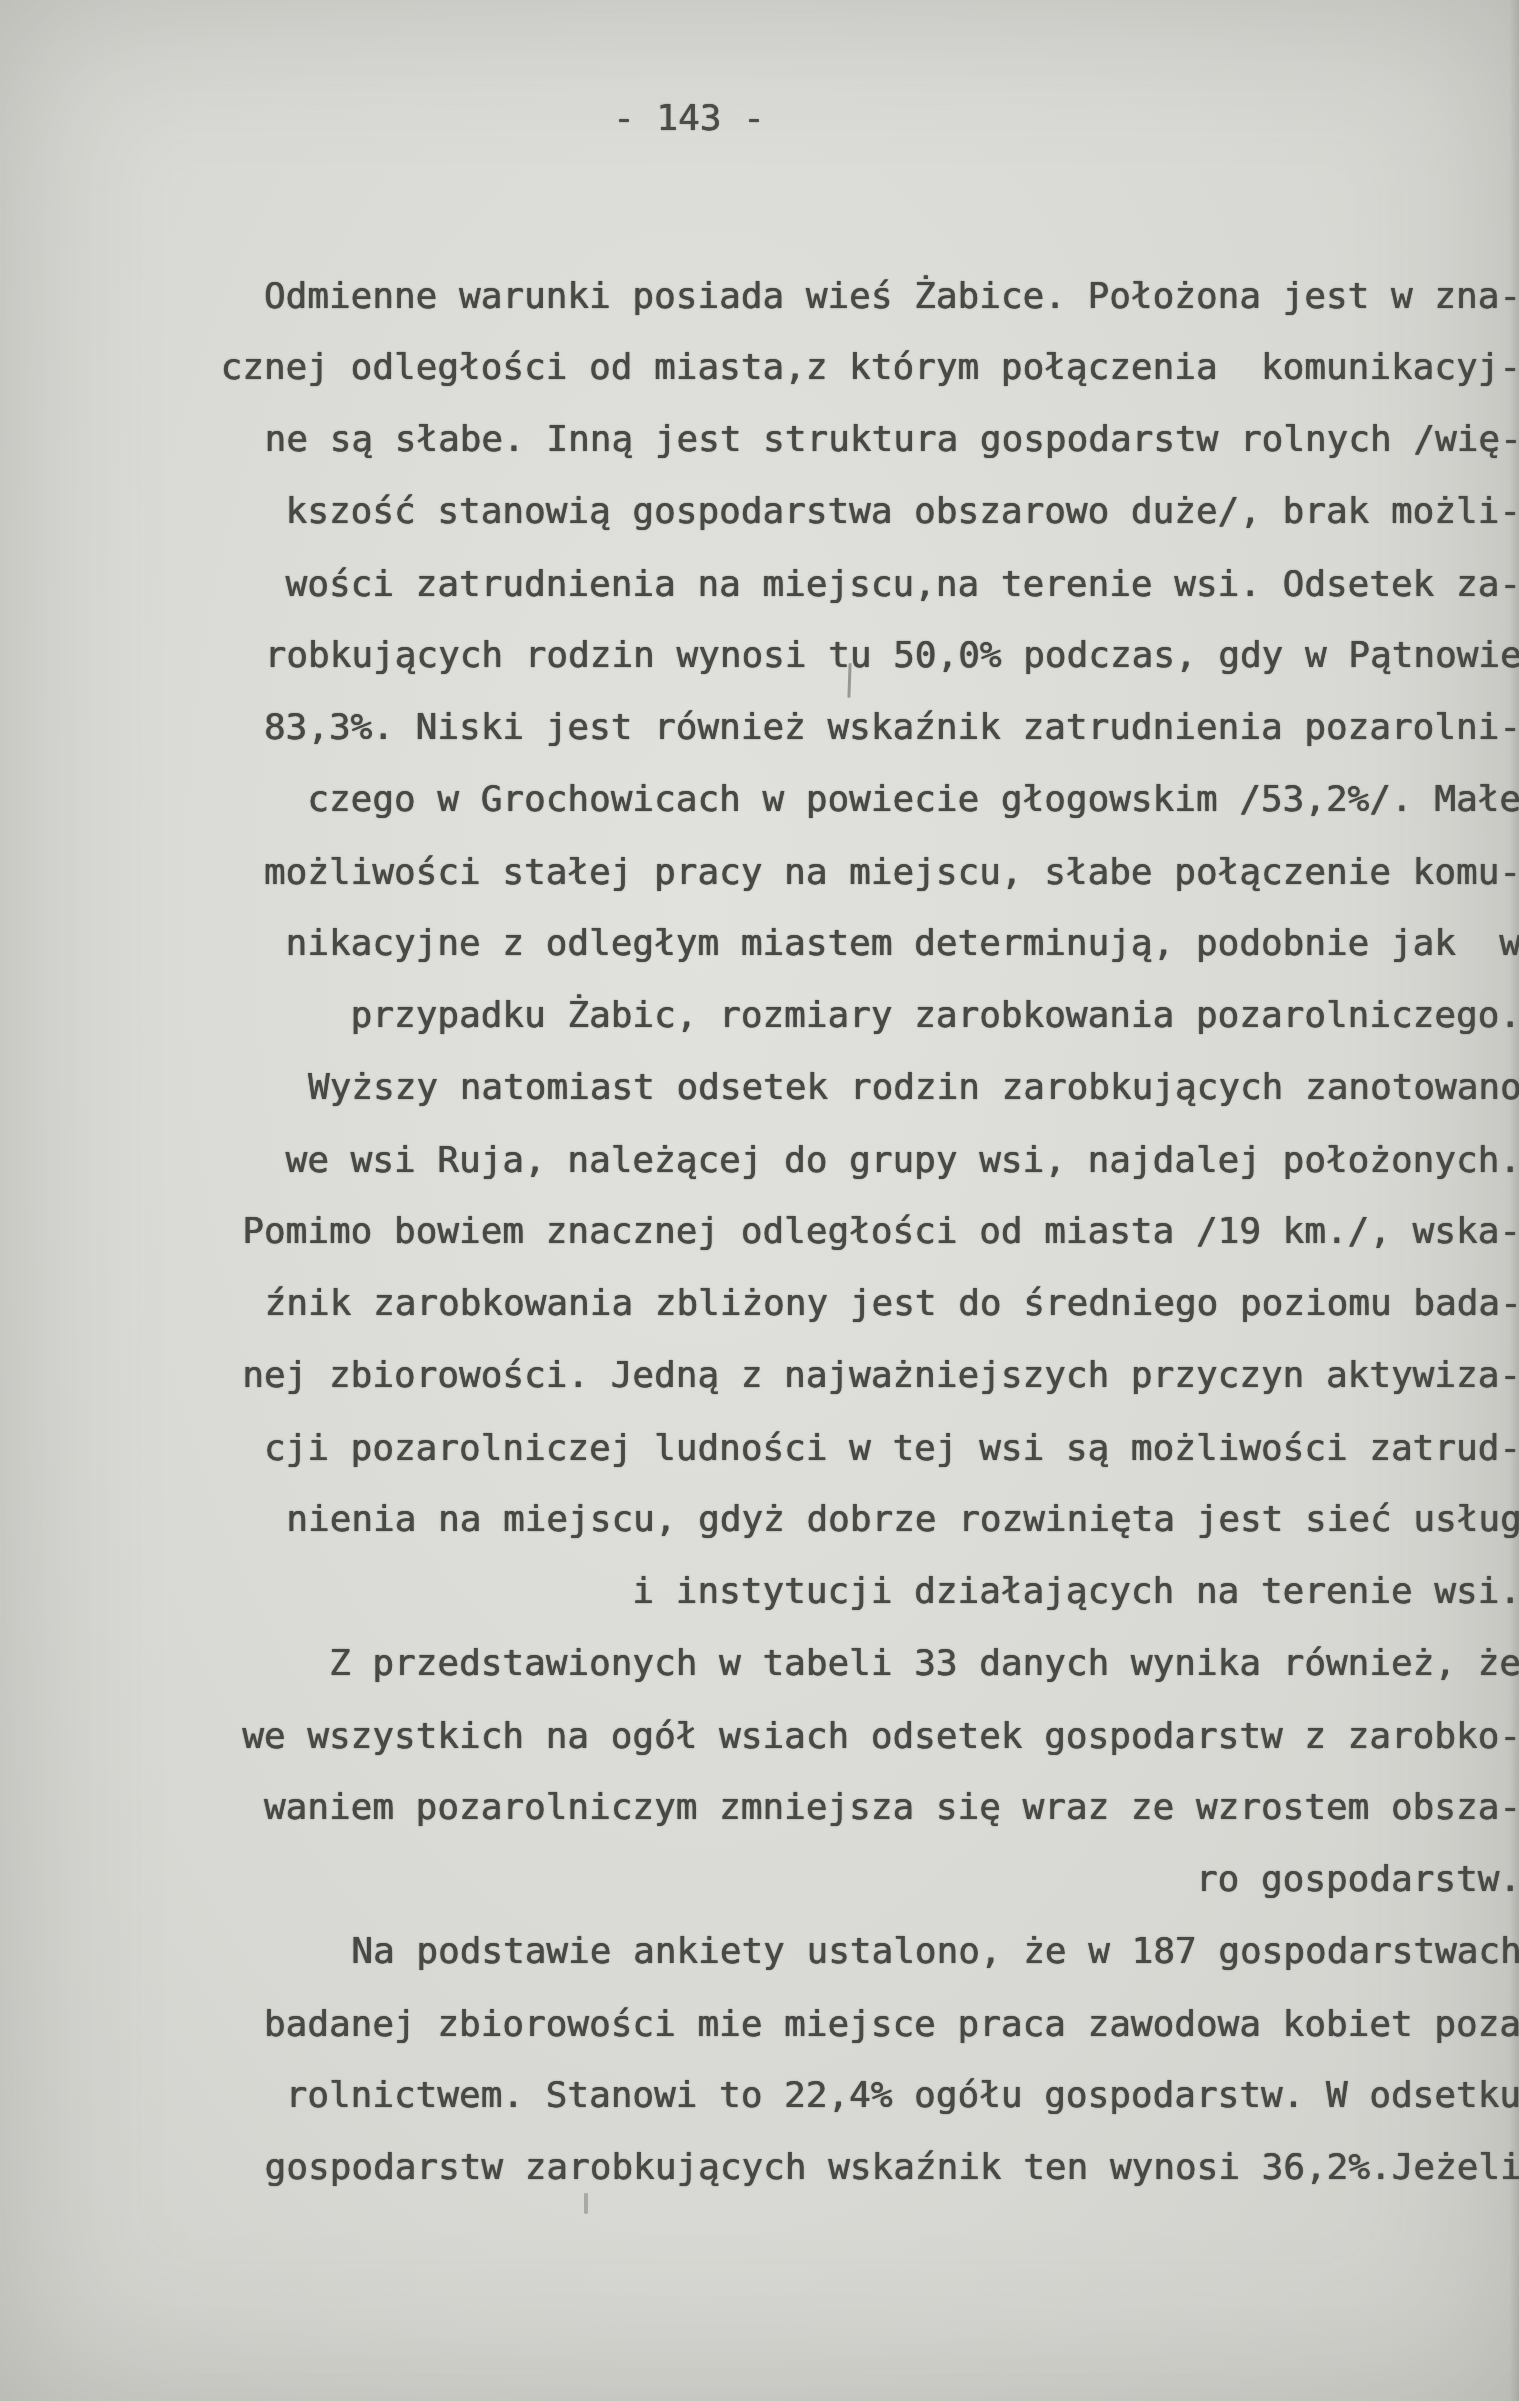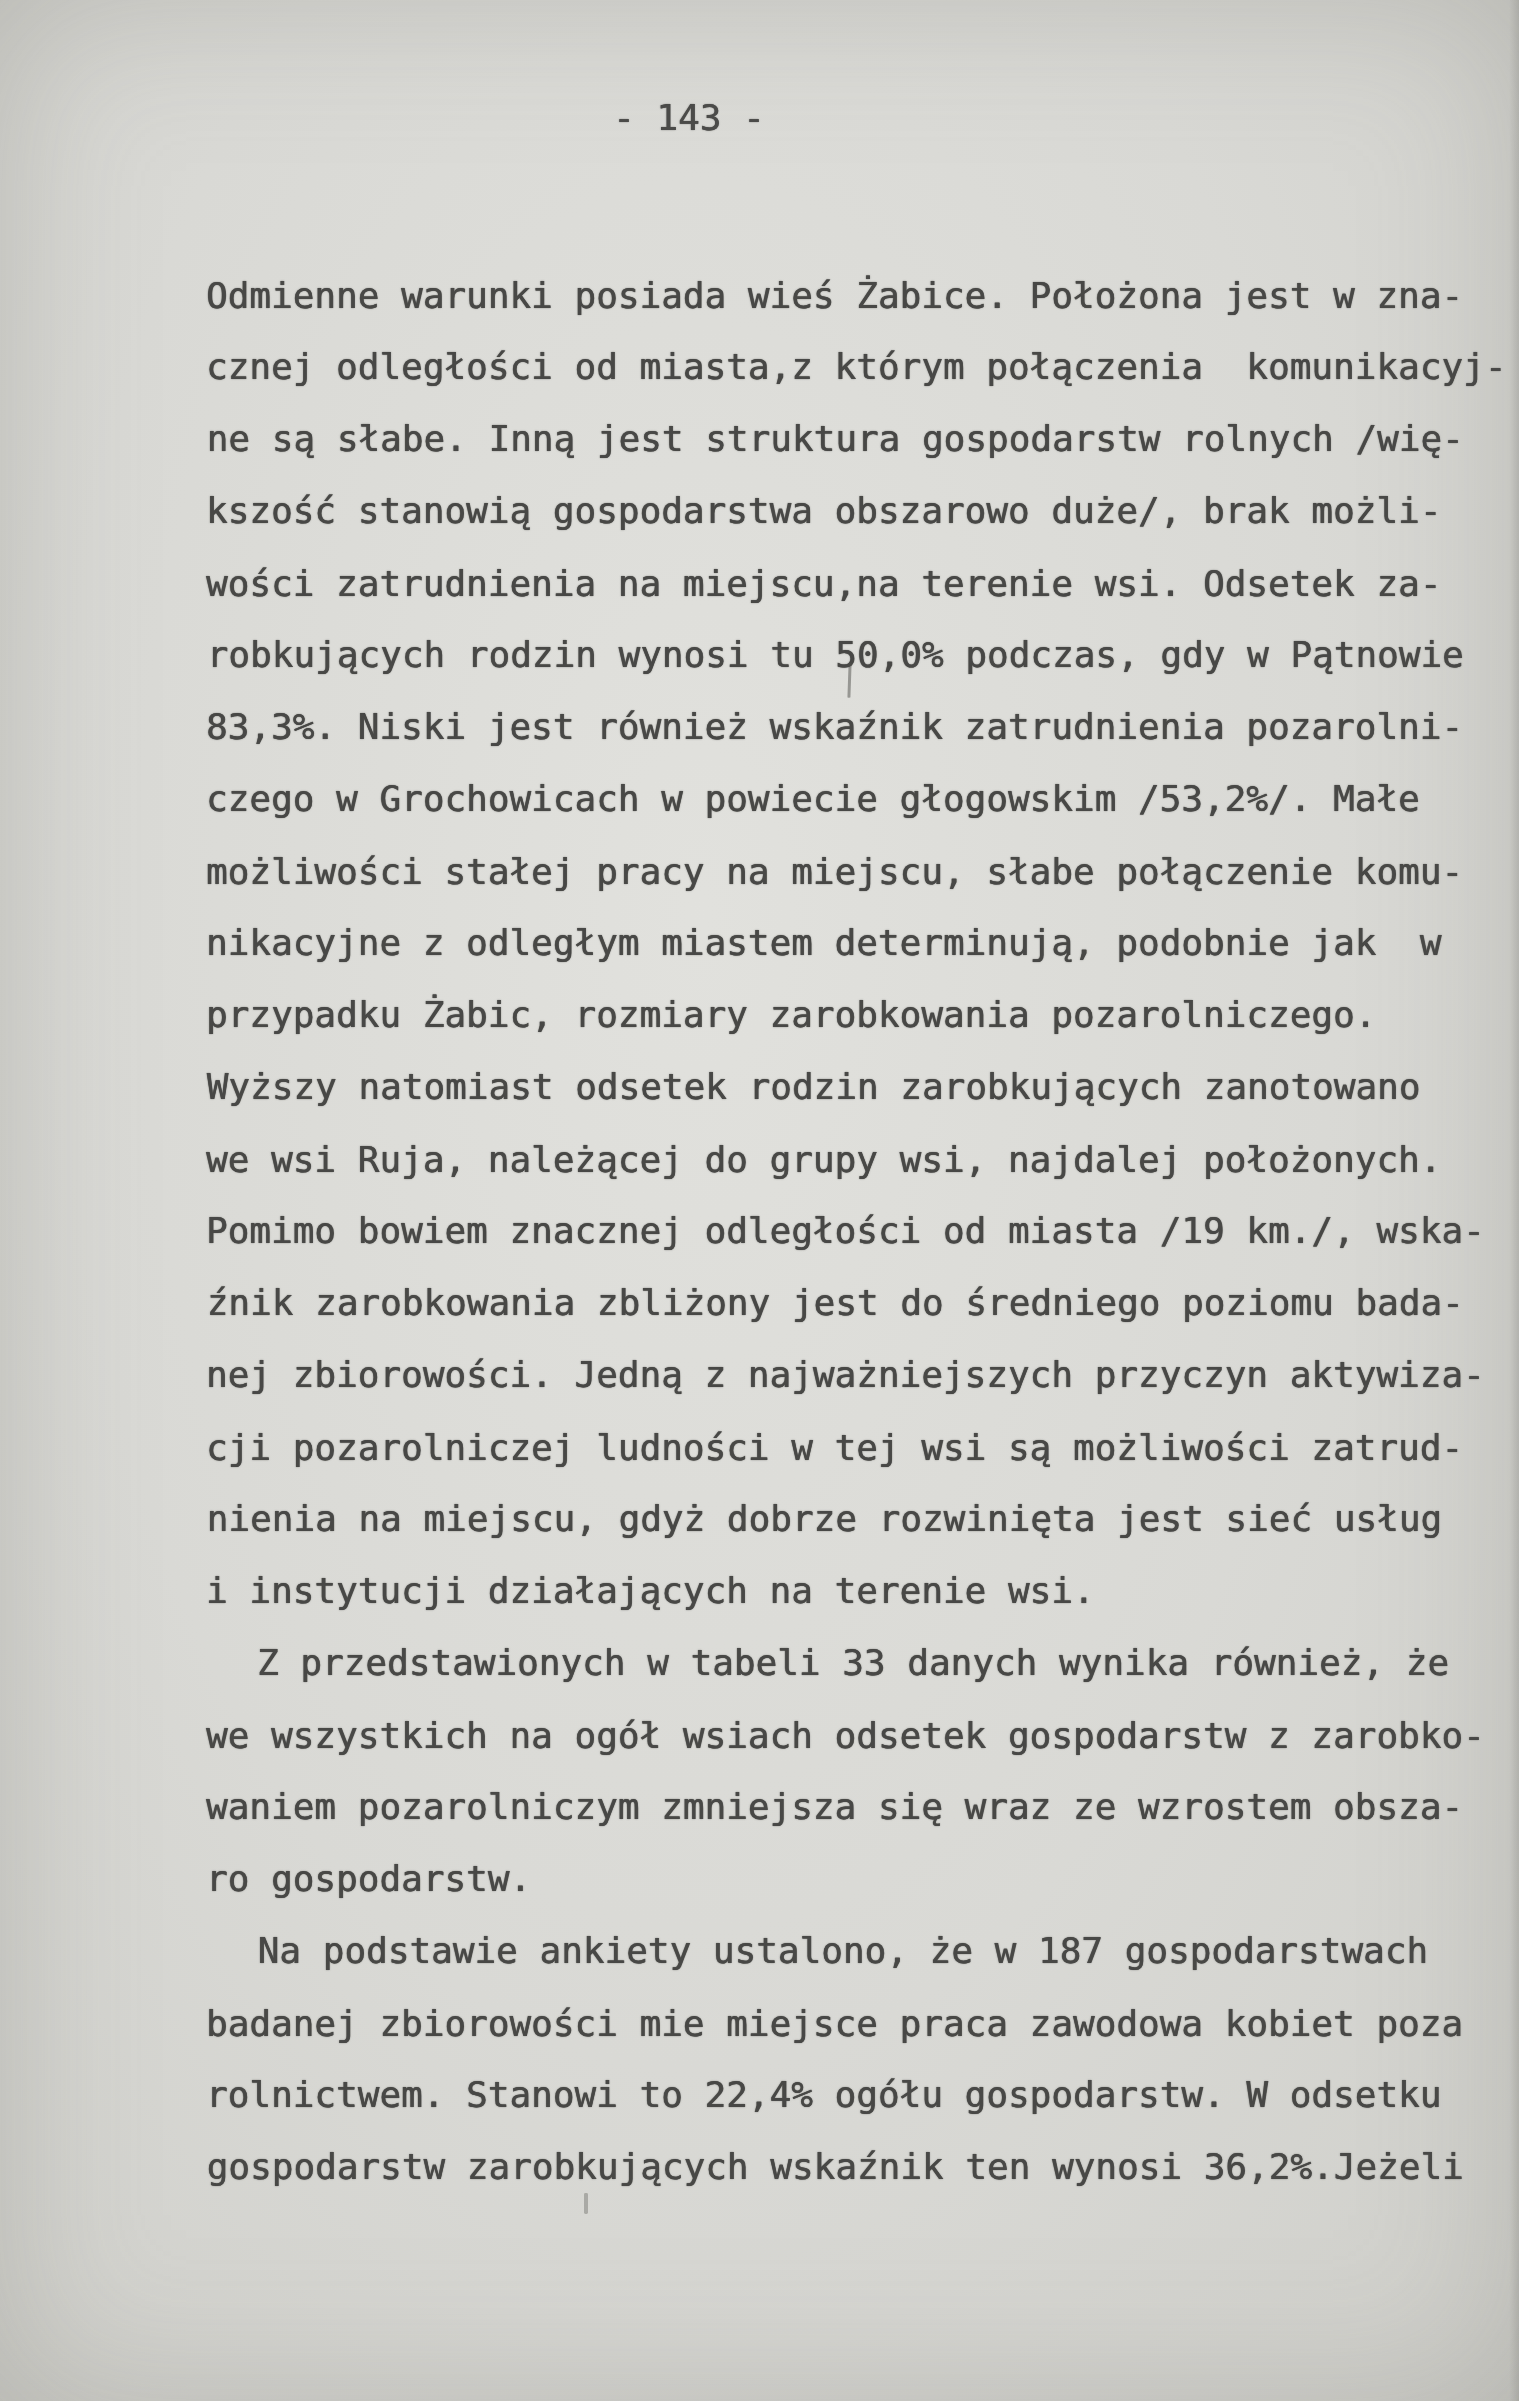--- a/index.html
+++ b/index.html
@@ -14,20 +14,21 @@
     font-family: "DejaVu Sans Mono", monospace;
   }
   .scan {
     position: relative;
     width: 1519px;
     height: 2401px;
     background:
       radial-gradient(ellipse at 46% 38%, rgba(226,226,222,0.9) 0%, rgba(217,217,213,0.9) 55%, rgba(206,206,201,0.9) 100%),
       #d9d9d5;
     box-shadow: inset 0 0 155px rgba(110,110,104,0.28);
+    text-align: right;
   }
   
   .edge-shade {
     position: absolute;
     right: 0;
     top: 0;
     width: 9.8px;
     height: 100%;
     background: linear-gradient(to right, rgba(0,0,0,0), rgba(90,90,86,0.18));
   }

